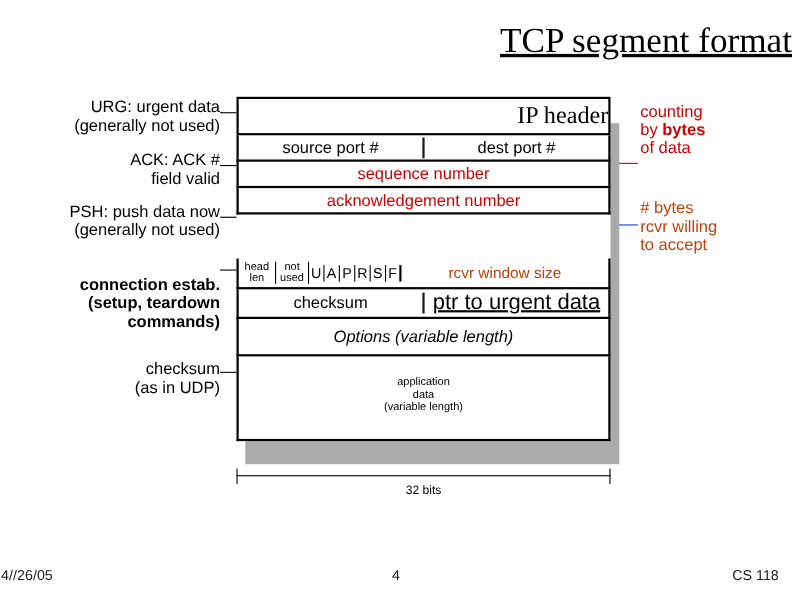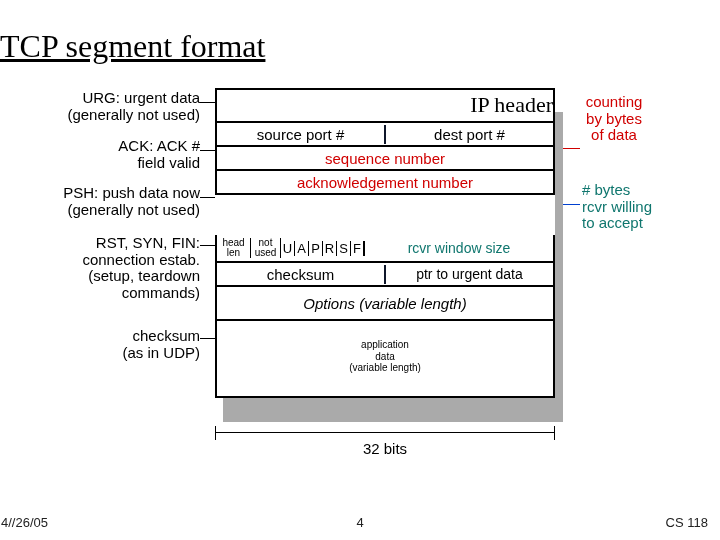--- a/index.html
+++ b/index.html
@@ -6,44 +6,44 @@
   body {
     margin: 0;
     width: 720px;
     height: 540px;
     background: #fff;
     font-family: "Comic Sans MS", cursive, sans-serif;
     position: relative;
     overflow: hidden;
   }
   .title {
-    text-align: left;
+    text-align: right;
     font-family: "Times New Roman", serif;
     font-size: 32px;
     text-decoration: underline;
-    margin-top: 28px;
+    margin-top: 18px;
   }
   .stage {
     position: absolute;
     top: 80px;
     left: 0;
     width: 660px;
     height: 420px;
     padding-left: 16px;
   }
   .left-notes, .right-notes {
     position: absolute;
     font-size: 15px;
     line-height: 1.1;
   }
   .left-notes { text-align: right; }
   .right-notes { text-align: left; }
-  .bold { font-weight: normal; }
+  .bold { font-weight: bold; }
   .red { color: #d00000; }
-  .blue { color: #0f766e; }
+  .blue { color: #c2410c; }
   .diagram {
     position: absolute;
     left: 215px;
     top: 8px;
     width: 340px;
   }
   .shadow {
     position: absolute;
     left: 8px;
     top: 24px;
@@ -101,21 +101,21 @@
     font-size: 10px;
     padding: 18px 0 22px;
     line-height: 1.15;
   }
   .widthmarker {
     position: absolute;
     left: 215px;
     top: 346px;
     width: 340px;
     text-align: center;
-    font-size: 15px;
+    font-size: 11px;
   }
   .widtharrow {
     position: relative;
     height: 14px;
   }
   .widtharrow .line {
     position: absolute;
     left: 0; right: 0; top: 6px;
     border-top: 1.5px solid #000;
   }
@@ -157,31 +157,31 @@
   </div>
   <div class="left-notes" style="top:58px; left:0; width:200px;">
     <span>ACK: ACK #</span><br>
     <span>field valid</span>
   </div>
   <div class="left-notes" style="top:105px; left:0; width:200px;">
     <span>PSH: push data now</span><br>
     <span>(generally not used)</span>
   </div>
   <div class="left-notes" style="top:155px; left:0; width:200px;">
-    <span>RST, SYN, FIN:</span><br>
+    <br>
     <span class="bold">connection estab.</span><br>
     <span class="bold">(setup, teardown</span><br>
     <span class="bold">commands)</span>
   </div>
   <div class="left-notes" style="top:248px; left:0; width:200px;">
     <span>checksum</span><br>
     <span>(as in UDP)</span>
   </div>
 
-  <div class="right-notes red" style="top:14px; left:554px; width:120px;text-align:center;">
+  <div class="right-notes red" style="top:14px; left:582px; width:120px;">
     <span>counting</span><br>
     <span>by </span><span class="bold">bytes</span><br>
     <span>of data</span>
   </div>
   <div class="right-notes blue" style="top:102px; left:582px; width:120px;">
     <span># bytes</span><br>
     <span>rcvr willing</span><br>
     <span>to accept</span>
   </div>
 
@@ -222,21 +222,21 @@
         <div class="flagbit">A</div>
         <div class="flagbit">P</div>
         <div class="flagbit">R</div>
         <div class="flagbit">S</div>
         <div class="flagbit" style="border-right:2px solid #000;">F</div>
         <div class="cell blue" style="flex:1; font-size:14px;">rcvr window size</div>
       </div>
 
       <div class="row">
         <div class="cell divider" style="flex:1">checksum</div>
-        <div class="cell" style="flex:1; font-size:14px;">ptr to urgent data</div>
+        <div class="cell" style="flex:1; font-size:20px;text-decoration:underline;">ptr to urgent data</div>
       </div>
 
       <div class="row" style="min-height:34px;font-style:italic;">
         <div class="cell" style="flex:1">Options (variable length)</div>
       </div>
 
       <div class="appdata">
         <span>application</span><br>
         <span>data</span><br>
         <span>(variable length)</span>

